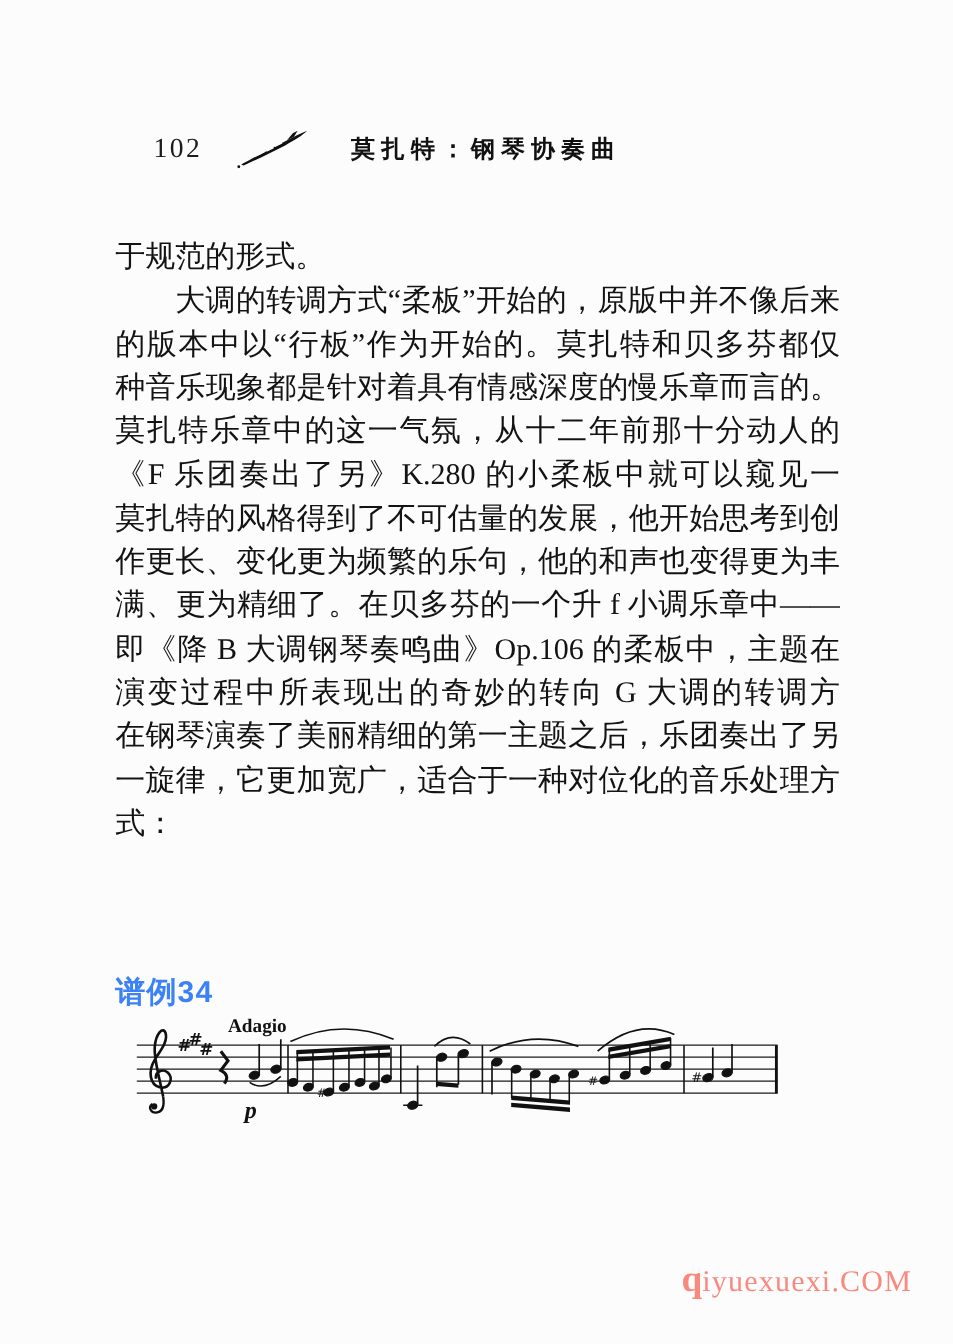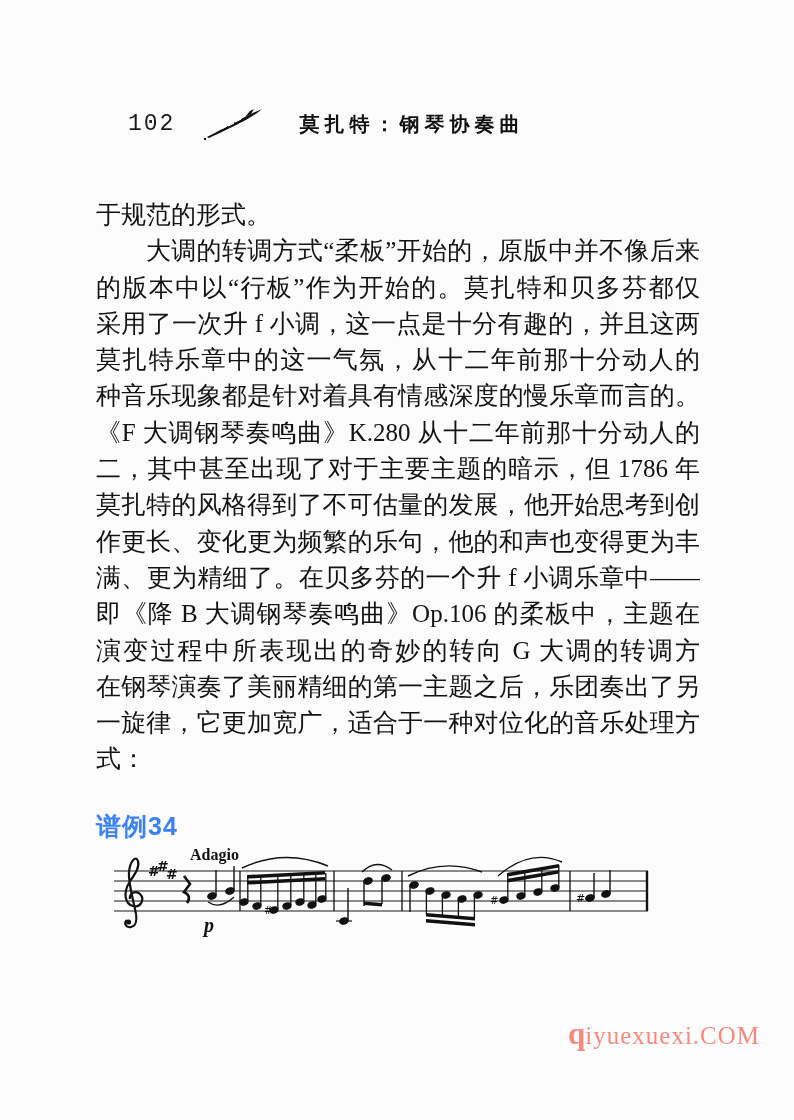--- a/index.html
+++ b/index.html
@@ -10,21 +10,21 @@
     color:#161616;
     font-family:"Liberation Serif","DejaVu Serif",serif;
     overflow:hidden;
   }
   
   .header{
     position:absolute;left:128px;top:106px;width:560px;height:36px;
     display:flex;align-items:center;
   }
   .page-number{
-    font-family:Liberation Mono, monospace;
+    font-family:Liberation Serif, serif;
     font-size:23px;letter-spacing:2px;color:#1c1c1c;
   }
   .pen-flourish{margin-left:26px;width:72px;height:36px;flex:0 0 auto;}
   .header-title{
     margin-left:26px;
     font-family:Liberation Sans, sans-serif;
     font-weight:bold;font-size:20px;letter-spacing:5px;color:#111;
     white-space:nowrap;
   }
   
@@ -42,21 +42,21 @@
   .example-label{
     position:absolute;left:96px;top:810px;
     font-family:"Liberation Sans","DejaVu Sans",sans-serif;
     font-weight:bold;font-size:25px;color:#3b82f6;letter-spacing:1px;
   }
   
   .score{position:absolute;left:112px;top:848px;width:560px;height:92px;}
   .score svg{display:block;}
   
   .watermark{
-    position:absolute;left:568px;top:1016px;width:210px;height:34px;
+    position:absolute;left:568px;top:1048px;width:210px;height:34px;
     white-space:nowrap;
     font-family:"Liberation Serif","DejaVu Serif",serif;
   }
   .wm-q{font-weight:bold;font-size:31px;}
   .wm-rest{font-size:25px;letter-spacing:1px;}
   .wm-com{font-size:25px;letter-spacing:1px;}
 </style>
 </head>
 <body>
 
@@ -72,25 +72,23 @@
         <circle cx="4" cy="33" r="1.2" fill="#111"></circle>
       </svg>
     </span>
     <span class="header-title">莫扎特：钢琴协奏曲</span>
   </div>
 
   <div class="body-text">
     <div class="line short">于规范的形式。</div>
     <div class="line indent">大调的转调方式“柔板”开始的，原版中并不像后来</div>
     <div class="line">的版本中以“行板”作为开始的。莫扎特和贝多芬都仅</div>
-    <div class="line">采用了一次升 f 小调，这一点是十分有趣的，并且这两</div>
+    <div class="line">种音乐现象都是针对着具有情感深度的慢乐章而言的。</div>
     <div class="line">莫扎特乐章中的这一气氛，从十二年前那十分动人的</div>
-    <div class="line">种音乐现象都是针对着具有情感深度的慢乐章而言的。</div>
-    <div class="line">《F 大调钢琴奏鸣曲》K.280 从十二年前那十分动人的</div>
-    <div class="line">二，其中甚至出现了对于主要主题的暗示，但 1786 年</div>
+    <div class="line">《F 乐团奏出了另》K.280 的小柔板中就可以窥见一</div>
     <div class="line">莫扎特的风格得到了不可估量的发展，他开始思考到创</div>
     <div class="line">作更长、变化更为频繁的乐句，他的和声也变得更为丰</div>
     <div class="line">满、更为精细了。在贝多芬的一个升 f 小调乐章中——</div>
     <div class="line">即《降 B 大调钢琴奏鸣曲》Op.106 的柔板中，主题在</div>
     <div class="line">演变过程中所表现出的奇妙的转向 G 大调的转调方式，</div>
     <div class="line">在钢琴演奏了美丽精细的第一主题之后，乐团奏出了另</div>
     <div class="line">一旋律，它更加宽广，适合于一种对位化的音乐处理方</div>
     <div class="line short">式：</div>
   </div>
 

